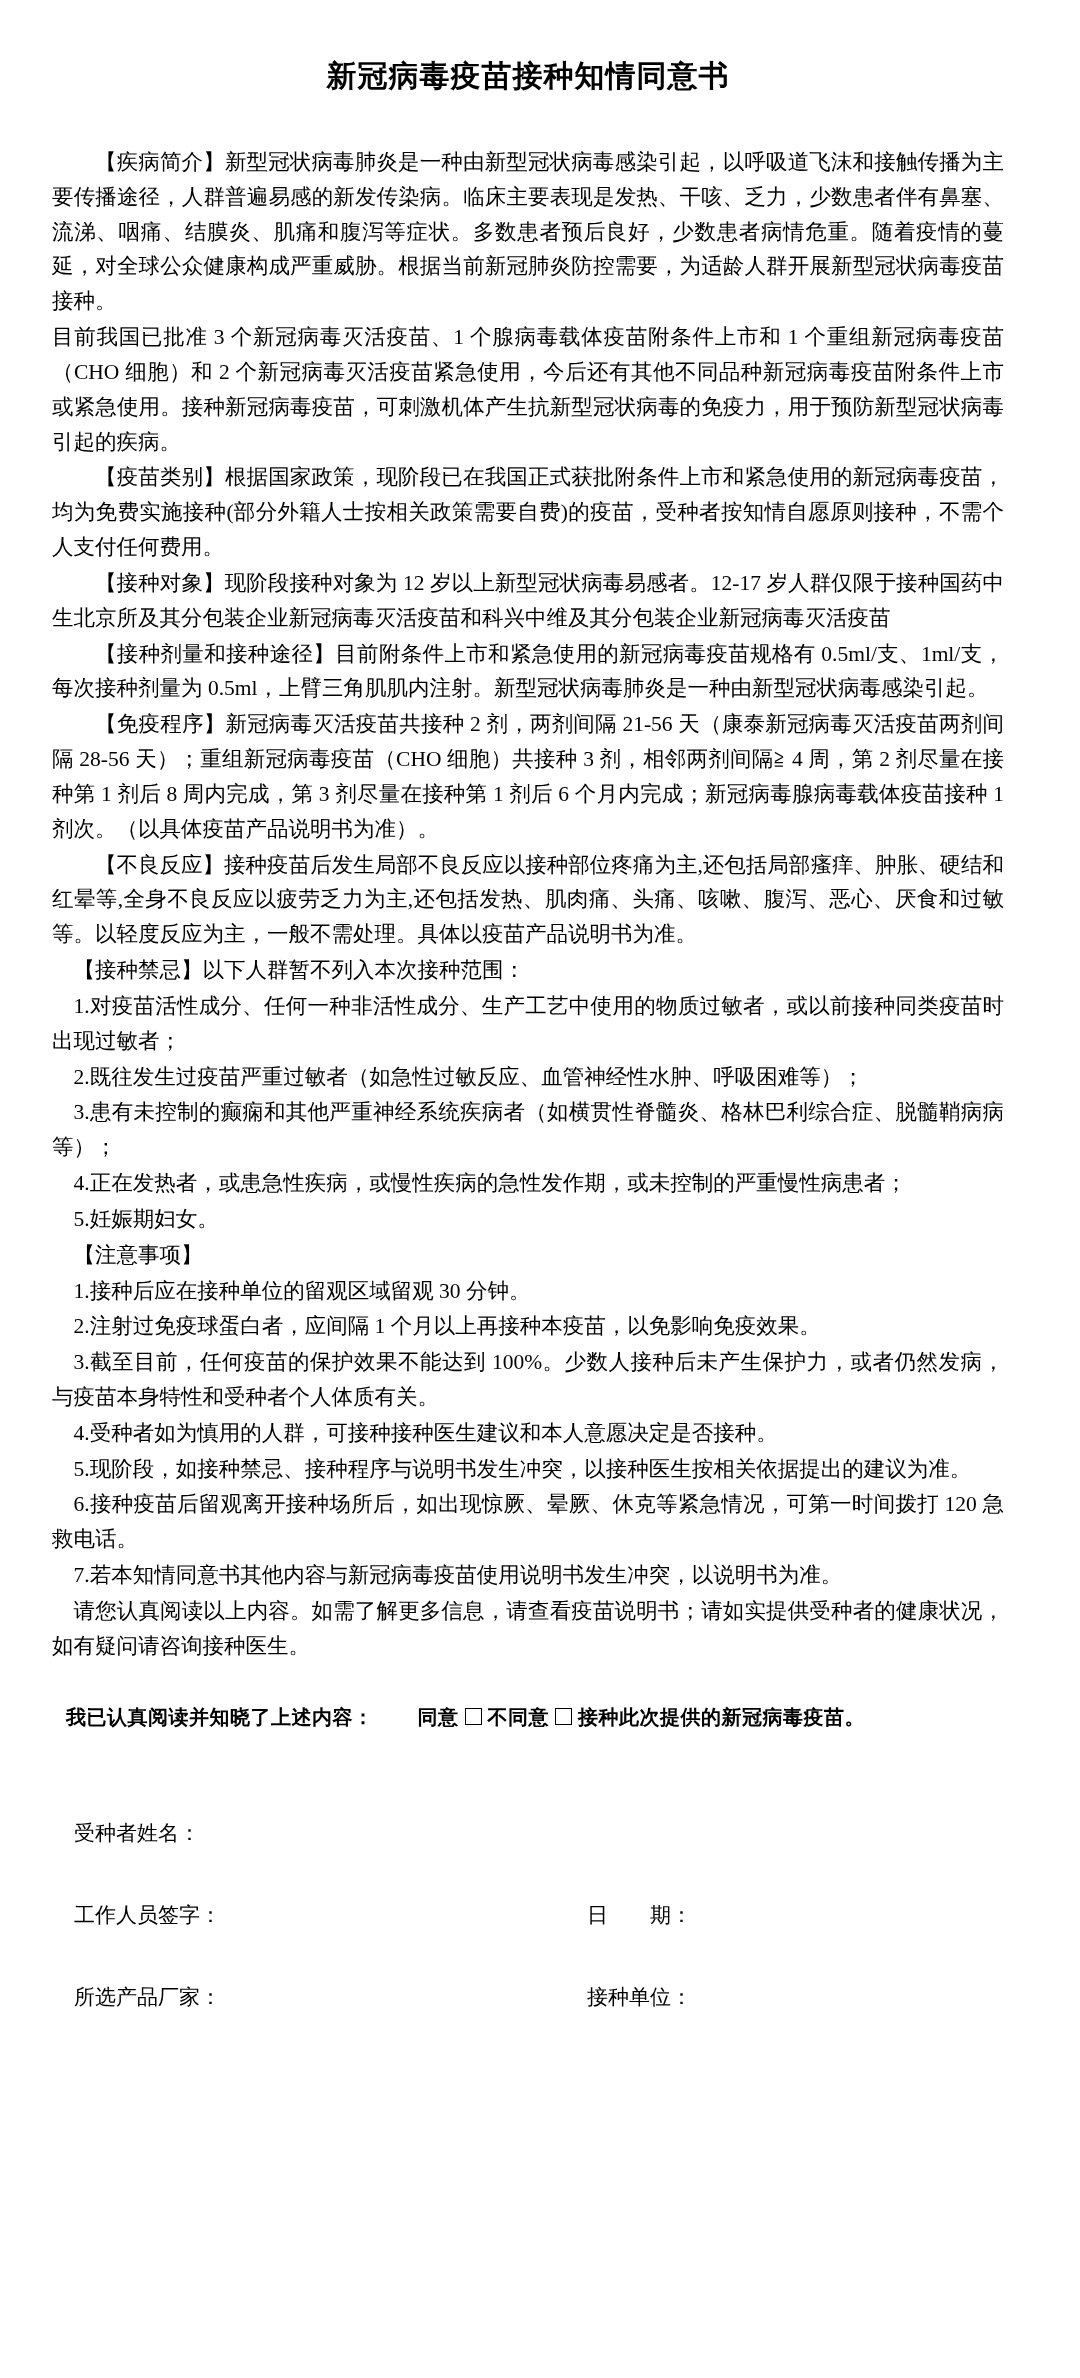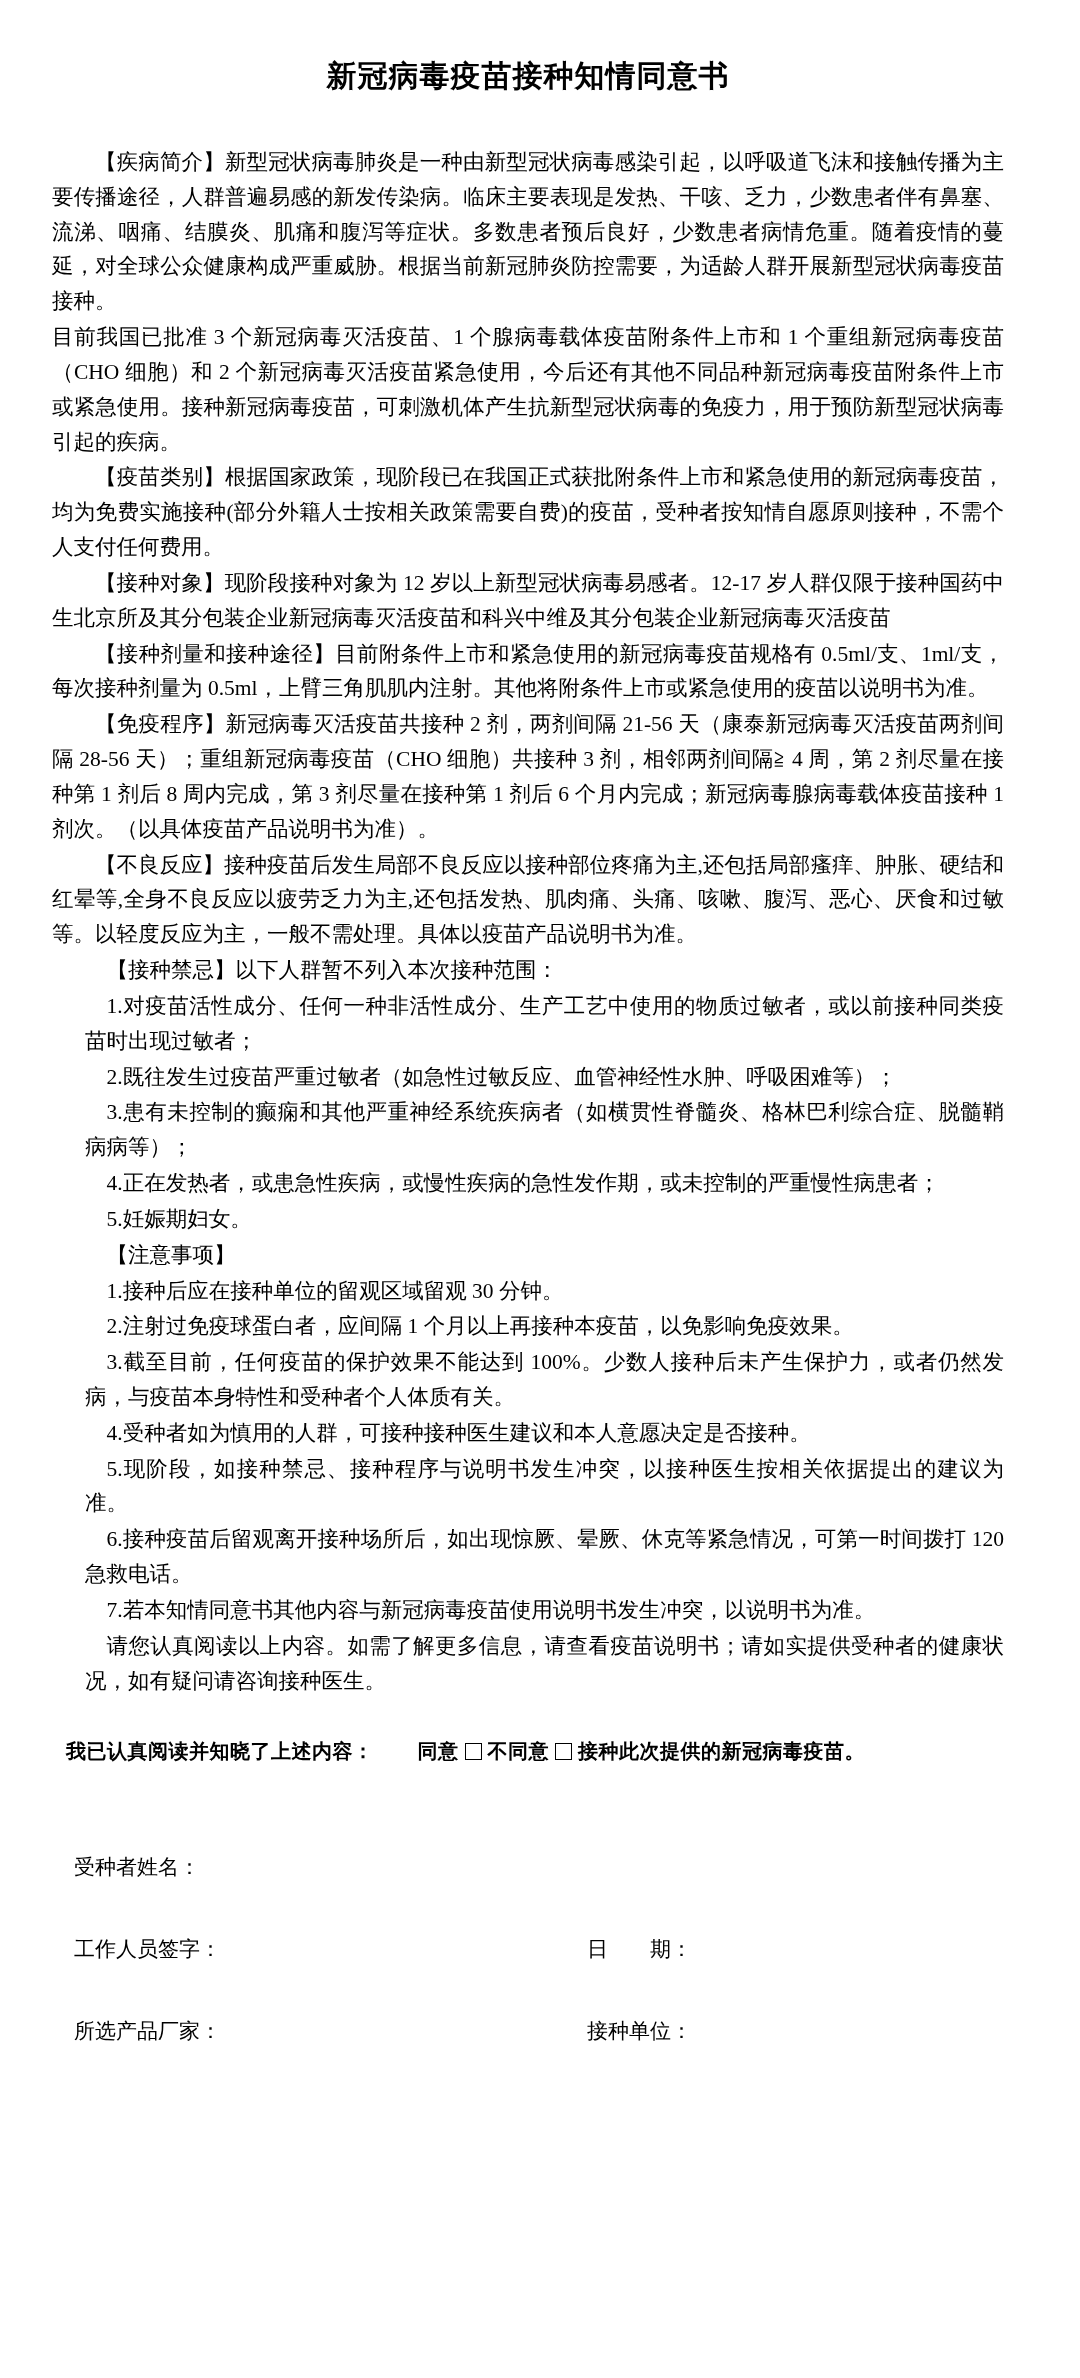--- a/index.html
+++ b/index.html
@@ -36,21 +36,20 @@
     text-justify: inter-ideograph;
   }
   p.para {
     margin: 0 0 1px 0;
   }
   p.indent2 {
     text-indent: 2em;
   }
   p.indent1 {
     text-indent: 1em;
-    margin-left: 33px;
   }
   p.noindent {
     text-indent: 0;
   }
   .consent-line {
     font-family: "Liberation Sans", "DejaVu Sans", sans-serif;
     font-weight: bold;
     font-size: 20px;
     margin-top: 40px;
     margin-bottom: 10px;
@@ -94,21 +93,21 @@
 <div class="page">
 
   <h1 class="doc-title">新冠病毒疫苗接种知情同意书</h1>
 
   <div class="body-block">
 
     <p class="para indent2">【疾病简介】新型冠状病毒肺炎是一种由新型冠状病毒感染引起，以呼吸道飞沫和接触传播为主要传播途径，人群普遍易感的新发传染病。临床主要表现是发热、干咳、乏力，少数患者伴有鼻塞、流涕、咽痛、结膜炎、肌痛和腹泻等症状。多数患者预后良好，少数患者病情危重。随着疫情的蔓延，对全球公众健康构成严重威胁。根据当前新冠肺炎防控需要，为适龄人群开展新型冠状病毒疫苗接种。</p>
     <p class="para noindent">目前我国已批准 3 个新冠病毒灭活疫苗、1 个腺病毒载体疫苗附条件上市和 1 个重组新冠病毒疫苗（CHO 细胞）和 2 个新冠病毒灭活疫苗紧急使用，今后还有其他不同品种新冠病毒疫苗附条件上市或紧急使用。接种新冠病毒疫苗，可刺激机体产生抗新型冠状病毒的免疫力，用于预防新型冠状病毒引起的疾病。</p>
     <p class="para indent2">【疫苗类别】根据国家政策，现阶段已在我国正式获批附条件上市和紧急使用的新冠病毒疫苗，均为免费实施接种(部分外籍人士按相关政策需要自费)的疫苗，受种者按知情自愿原则接种，不需个人支付任何费用。</p>
     <p class="para indent2">【接种对象】现阶段接种对象为 12 岁以上新型冠状病毒易感者。12-17 岁人群仅限于接种国药中生北京所及其分包装企业新冠病毒灭活疫苗和科兴中维及其分包装企业新冠病毒灭活疫苗</p>
-    <p class="para indent2">【接种剂量和接种途径】目前附条件上市和紧急使用的新冠病毒疫苗规格有 0.5ml/支、1ml/支，每次接种剂量为 0.5ml，上臂三角肌肌内注射。其他将附条件上市或紧急使用的疫苗以说明书为准。</p>
+    <p class="para indent2">【接种剂量和接种途径】目前附条件上市和紧急使用的新冠病毒疫苗规格有 0.5ml/支、1ml/支，每次接种剂量为 0.5ml，上臂三角肌肌内注射。新型冠状病毒肺炎是一种由新型冠状病毒感染引起。</p>
     <p class="para indent2">【免疫程序】新冠病毒灭活疫苗共接种 2 剂，两剂间隔 21-56 天（康泰新冠病毒灭活疫苗两剂间隔 28-56 天）；重组新冠病毒疫苗（CHO 细胞）共接种 3 剂，相邻两剂间隔≧ 4 周，第 2 剂尽量在接种第 1 剂后 8 周内完成，第 3 剂尽量在接种第 1 剂后 6 个月内完成；新冠病毒腺病毒载体疫苗接种 1 剂次。（以具体疫苗产品说明书为准）。</p>
     <p class="para indent2">【不良反应】接种疫苗后发生局部不良反应以接种部位疼痛为主,还包括局部瘙痒、肿胀、硬结和红晕等,全身不良反应以疲劳乏力为主,还包括发热、肌肉痛、头痛、咳嗽、腹泻、恶心、厌食和过敏等。以轻度反应为主，一般不需处理。具体以疫苗产品说明书为准。</p>
 
     <p class="para indent1">【接种禁忌】以下人群暂不列入本次接种范围：</p>
     <p class="para indent1">1.对疫苗活性成分、任何一种非活性成分、生产工艺中使用的物质过敏者，或以前接种同类疫苗时出现过敏者；</p>
     <p class="para indent1">2.既往发生过疫苗严重过敏者（如急性过敏反应、血管神经性水肿、呼吸困难等）；</p>
     <p class="para indent1">3.患有未控制的癫痫和其他严重神经系统疾病者（如横贯性脊髓炎、格林巴利综合症、脱髓鞘病病等）；</p>
     <p class="para indent1">4.正在发热者，或患急性疾病，或慢性疾病的急性发作期，或未控制的严重慢性病患者；</p>
     <p class="para indent1">5.妊娠期妇女。</p>
 

